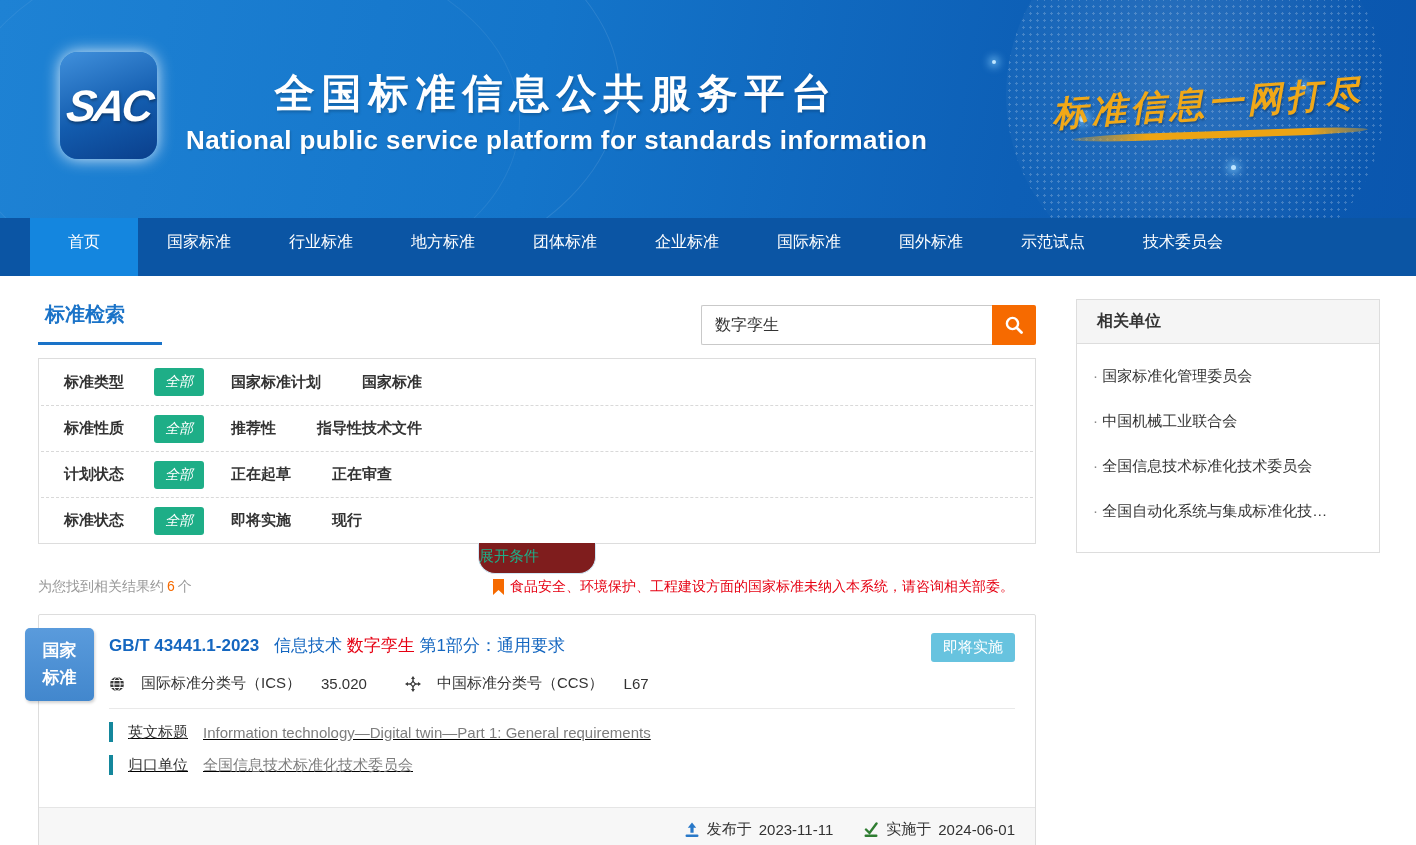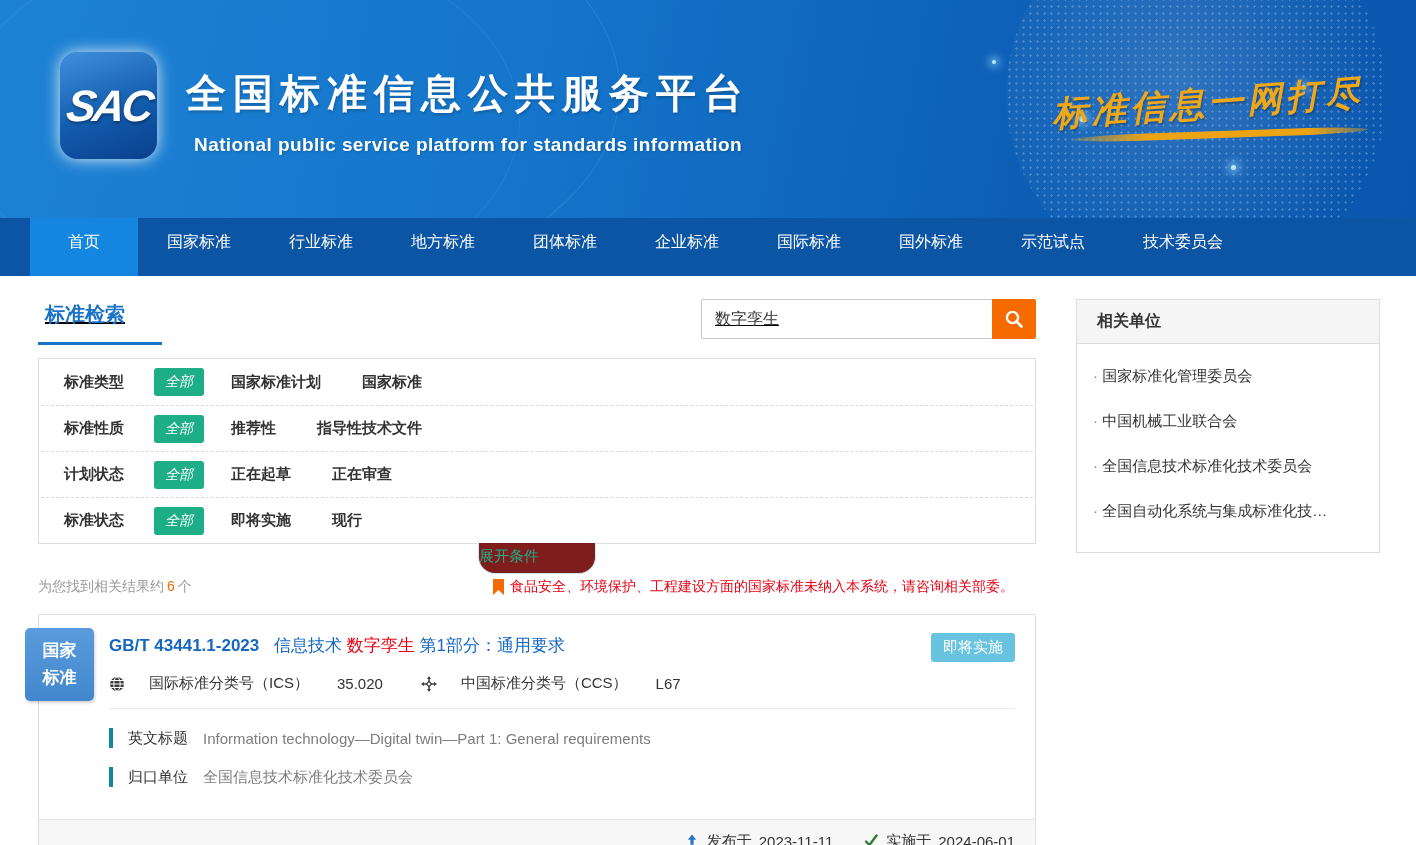--- a/index.html
+++ b/index.html
@@ -32,21 +32,21 @@
     background:linear-gradient(160deg,#4090dc 0%,#135cae 55%,#0a3f8c 100%);
     box-shadow:0 0 16px rgba(255,255,255,.85);
     display:flex; align-items:center; justify-content:center;
   }
   .logo-text {
     color:#fff; font-size:44px; font-weight:bold; font-style:italic;
     transform:skewX(-8deg); letter-spacing:-3px; text-shadow:1px 2px 3px rgba(0,0,0,.35);
   }
   .banner-titles { position:absolute; left:186px; top:66px; color:#fff;text-align:center; }
   .banner-title { font-size:40px; font-weight:bold; letter-spacing:7px; text-shadow:1px 2px 3px rgba(0,0,0,.2); }
-  .banner-subtitle { font-size:19px; font-weight:bold; margin-top:13px; letter-spacing:.4px; text-shadow:1px 1px 2px rgba(0,0,0,.2); }
+  .banner-subtitle { font-size:26px; font-weight:bold; margin-top:4px; letter-spacing:.4px; text-shadow:1px 1px 2px rgba(0,0,0,.2); }
   .slogan {
     position:absolute; right:52px; top:80px; color:#f0a818;
     font-size:35px; font-weight:bold; font-style:italic; letter-spacing:4px;
     transform:rotate(-4deg); text-shadow:1px 2px 2px rgba(0,0,0,.25);
   }
   .slogan-underline {
     position:absolute; right:48px; top:131px; width:295px; height:7px;
     background:linear-gradient(90deg,rgba(237,164,19,.25),#eda413 25%,#eda413 80%,rgba(237,164,19,.35));
     border-radius:50% / 100%; transform:rotate(-2deg);
   }
@@ -54,21 +54,21 @@
   .nav { height:58px; background:#0b55a4; display:flex; padding-left:30px; }
   .nav-item {
     padding:0 29px; line-height:47px; color:#fff; font-size:16px; cursor:pointer; white-space:nowrap;
   }
   .nav-item.active { background:#1486df; padding:0 38px; }
   
   .main { display:flex; gap:40px; padding:23px 36px 0 38px; }
   .col-left { flex:1; min-width:0; }
   .col-right { width:304px; }
   
-  .top-row { display:flex; justify-content:space-between; align-items:flex-start; margin-bottom:13px;text-decoration:underline; }
+  .top-row { display:flex; justify-content:space-between; align-items:flex-end; margin-bottom:13px; }
   .section-title {
     width:124px; padding:2px 0 14px 7px; font-size:20px; font-weight:bold; color:#1a73c8;
     border-bottom:3px solid #1a73c8;
   }
   .search-group { display:flex; }
   .search-input {
     width:291px; height:40px; border:1px solid #c9c9c9; border-right:none; border-radius:2px 0 0 2px;
     padding:0 13px; font-size:16px; color:#333; outline:none;
     font-family:"Liberation Sans","DejaVu Sans",sans-serif;
   }
@@ -109,25 +109,25 @@
   }
   .card-body { padding:19px 20px 16px 70px; }
   .card-title { font-size:17px; color:#1567c0; padding-right:110px; }
   .card-title .code { font-weight:bold; margin-right:10px; cursor:pointer; }
   .card-title .kw { color:#e60012; }
   .status-badge {
     position:absolute; right:20px; top:18px; background:#67c3df; color:#fff;
     font-size:15px; padding:5px 12px; border-radius:3px;
   }
   .meta-row { display:flex; align-items:center; margin-top:17px; font-size:15px; color:#333; }
-  .meta-item { display:flex; align-items:center; gap:24px; }
+  .meta-item { display:flex; align-items:center; gap:16px; }
   .meta-item + .meta-item { margin-left:38px; }
   .meta-val { margin-left:4px; }
   .card-divider { border-top:1px solid #e9e9e9; margin-top:15px; }
-  .detail-row { display:flex; align-items:center; margin-top:19px; }
+  .detail-row { display:flex; align-items:center; margin-top:13px;text-decoration:underline; }
   .teal-bar { width:4px; height:20px; background:#14879c; margin-right:15px; }
   .detail-label { font-size:15px; color:#333; margin-right:15px; white-space:nowrap; }
   .detail-value { font-size:15px; color:#7d7d7d; }
   .card-footer {
     margin-top:16px; background:#f7f7f7; border-top:1px solid #e5e5e5; height:44px;
     display:flex; align-items:center; justify-content:flex-end; gap:30px; padding-right:20px;
     font-size:15px; color:#333;
   }
   .date-item { display:flex; align-items:center; gap:7px; }
   

